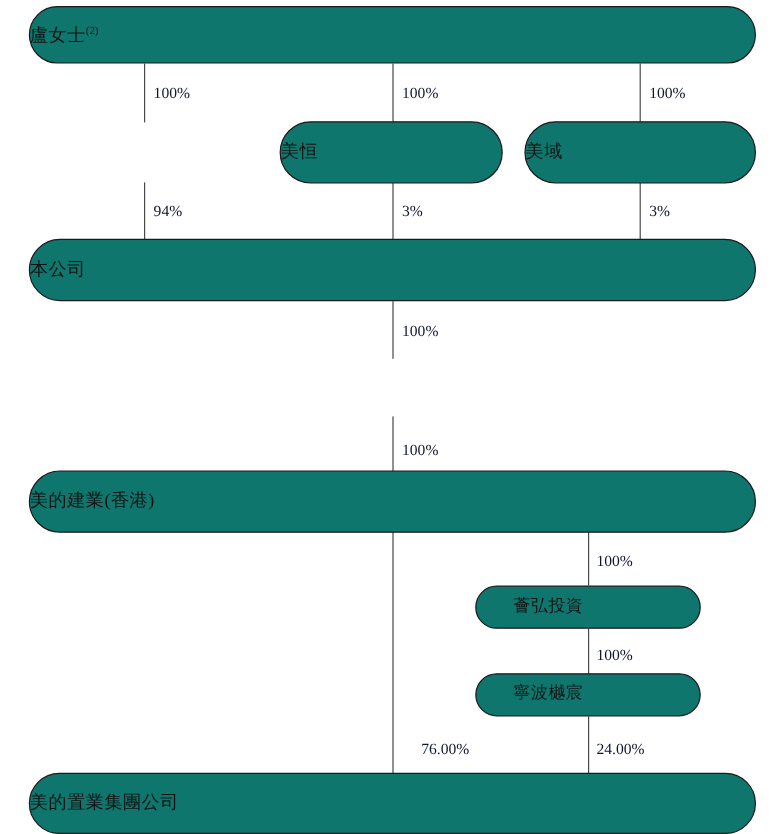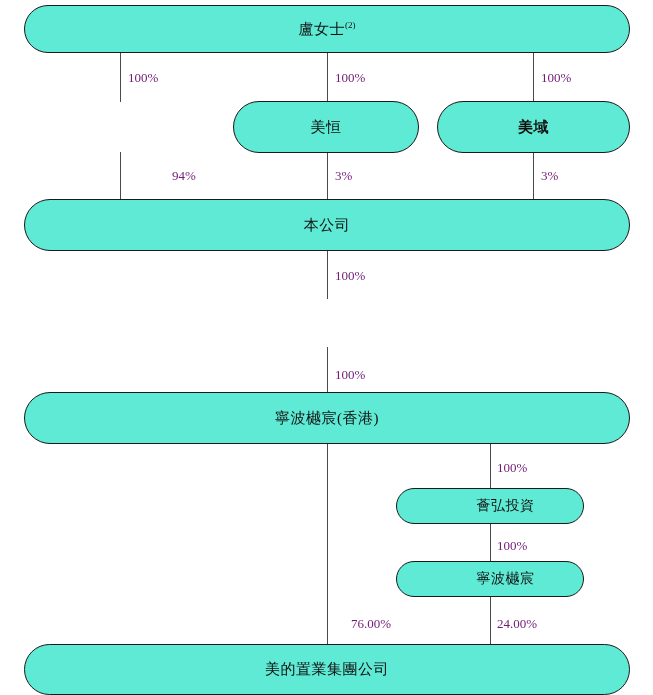--- a/index.html
+++ b/index.html
@@ -17,24 +17,23 @@
     background: #ffffff;
     overflow: hidden;
   }
 
   
   .node {
     position: absolute;
     box-sizing: border-box;
     border: 1px solid #1a1a1a;
     border-radius: 26px;
-    background: #5eead4;
+    background: #0f766e;
     display: flex;
     align-items: center;
-    justify-content: center;
     z-index: 3;
   }
   .node-label {
     font-size: 15px;
     line-height: 1;
     color: #111111;
     letter-spacing: 0.5px;
     white-space: nowrap;
   }
   .node-label .sup {
@@ -57,21 +56,21 @@
     position: absolute;
     width: 1px;
     background: #4a4a4a;
     z-index: 1;
   }
 
   
   .pct {
     position: absolute;
     font-size: 13px;
-    color: #701a75;
+    color: #0f172a;
     line-height: 1;
     white-space: nowrap;
     z-index: 2;
     font-family: "Liberation Serif", "DejaVu Serif", serif;
   }
 </style>
 </head>
 <body>
 
 <div id="chart-root">
@@ -93,21 +92,21 @@
   <div class="connector" style="left:490px; top:443px; height:45px;"></div>
 
   <div class="connector" style="left:490px; top:524px; height:38px;"></div>
 
   <div class="connector" style="left:490px; top:597px; height:48px;"></div>
 
   <div class="pct" style="left:128px; top:71px;">100%</div>
   <div class="pct" style="left:335px; top:71px;">100%</div>
   <div class="pct" style="left:541px; top:71px;">100%</div>
 
-  <div class="pct" style="left:128px; top:169px;margin-left:44px;">94%</div>
+  <div class="pct" style="left:128px; top:169px;">94%</div>
   <div class="pct" style="left:335px; top:169px;">3%</div>
   <div class="pct" style="left:541px; top:169px;">3%</div>
 
   <div class="pct" style="left:335px; top:269px;">100%</div>
 
   <div class="pct" style="left:335px; top:368px;">100%</div>
 
   <div class="pct" style="left:497px; top:461px;">100%</div>
 
   <div class="pct" style="left:497px; top:539px;">100%</div>
@@ -117,31 +116,31 @@
 
   <div class="node" style="left:24px; top:5px; width:606px; height:48px;">
     <span class="node-label"><span>盧女士</span><span class="sup">(2)</span></span>
   </div>
 
 
   <div class="node" style="left:233px; top:101px; width:186px; height:52px;">
     <span class="node-label">美恒</span>
   </div>
 
-  <div class="node" style="left:437px; top:101px; width:193px; height:52px;font-weight:bold;">
+  <div class="node" style="left:437px; top:101px; width:193px; height:52px;">
     <span class="node-label">美域</span>
   </div>
 
   <div class="node" style="left:24px; top:199px; width:606px; height:52px;">
     <span class="node-label">本公司</span>
   </div>
 
 
   <div class="node" style="left:24px; top:392px; width:606px; height:52px;">
-    <span class="node-label">寧波樾宸(香港)</span>
+    <span class="node-label">美的建業(香港)</span>
   </div>
 
   <div class="node pill" style="left:396px; top:488px; width:188px; height:36px;">
     <span class="node-label">薈弘投資</span>
   </div>
 
   <div class="node" style="left:24px; top:644px; width:606px; height:51px;">
     <span class="node-label">美的置業集團公司</span>
   </div>
 

